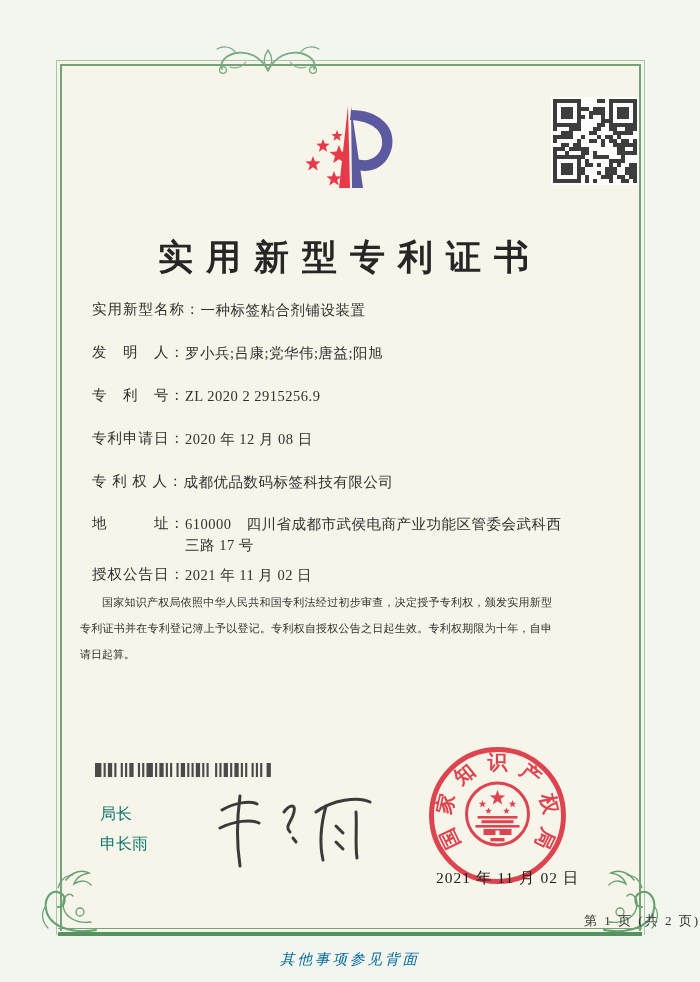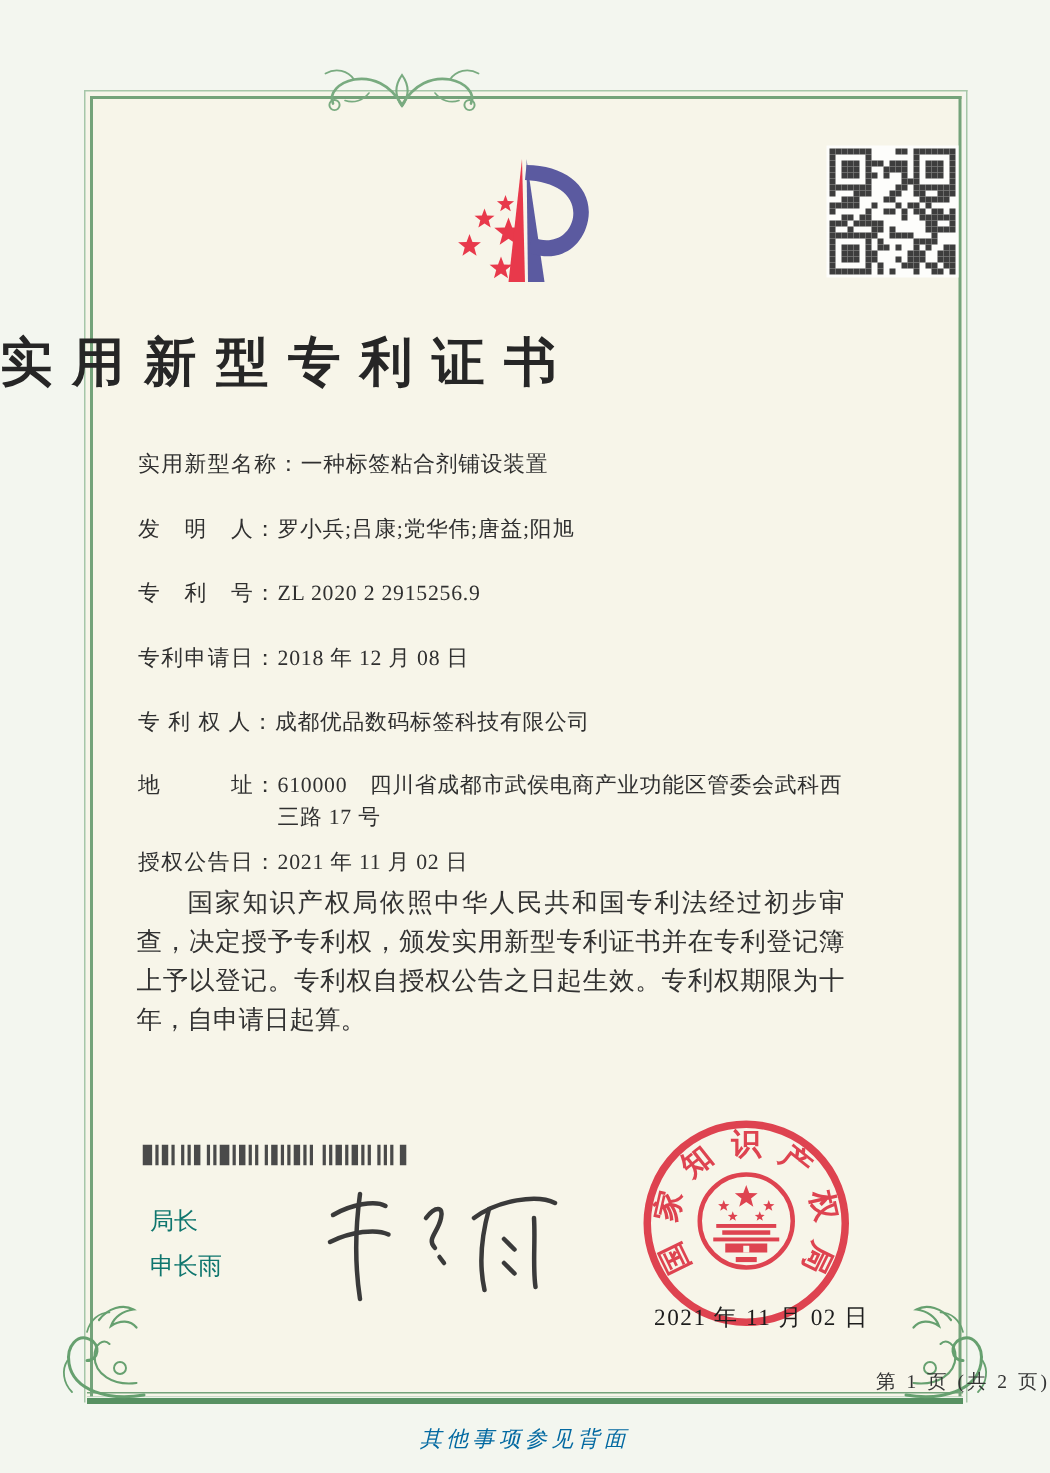--- a/index.html
+++ b/index.html
@@ -10,26 +10,26 @@
     color:#2e2e2e;
   }
   .inner-bg{position:absolute;left:57px;top:61px;width:585px;height:872px;background:#f7f5e9;}
   .frame-outer{position:absolute;left:56px;top:60px;width:587px;height:874px;border:1px solid #a6c6a8;border-bottom:none;}
   .frame-inner{position:absolute;left:3px;top:3px;right:3px;bottom:0;border:2px solid #74a37a;border-bottom:none;}
   .bottom-rule-thin{position:absolute;left:58px;top:928px;width:584px;height:1px;background:#74a37a;}
   .bottom-rule-thick{position:absolute;left:58px;top:931px;width:584px;height:4px;background:#579162;border-top:1px solid #eef3ea;}
   .cert-no{position:absolute;left:76px;top:100px;font-size:15px;letter-spacing:1.5px;color:#3a3a3a;}
   .logo{position:absolute;left:282px;top:100px;width:130px;height:102px;}
   .qr{position:absolute;left:551px;top:97px;width:88px;height:88px;background:#fdfdfb;}
-  .title{position:absolute;left:0;top:218px;width:700px;font-size:35px;letter-spacing:13px;color:#262626;font-weight:600;}
+  .title{position:absolute;left:0;top:234px;width:700px;text-align:center;font-size:35px;letter-spacing:13px;color:#262626;font-weight:600;}
   .row{position:absolute;left:92px;font-size:14.5px;color:#303030;}
   .row .lbl{letter-spacing:1px;margin-top:48px;}
   .row .val{display:inline-block;vertical-align:top;white-space:pre-line;letter-spacing:0.5px;max-width:396px;line-height:21px;}
   .grant-no-pair{position:absolute;left:268px;top:0;white-space:nowrap;}
-  .paras{position:absolute;left:91px;top:589px;width:472px;font-size:17px;line-height:26px;text-align:justify;color:#323232;}
+  .paras{position:absolute;left:80px;top:589px;width:472px;font-size:11px;line-height:26px;text-align:justify;color:#323232;}
   .paras p{margin:0;text-indent:2em;}
   .barcode{position:absolute;left:95px;top:763px;width:178px;height:14px;}
   .signer{position:absolute;left:100px;top:804px;font-size:16px;color:#0f766e;font-family:"Liberation Sans","DejaVu Sans",sans-serif;}
   .signer .signer-name{margin-top:9px;}
   .signature{position:absolute;left:200px;top:786px;width:180px;height:92px;}
   .seal{position:absolute;left:426px;top:744px;width:143px;height:143px;}
   .seal-date{position:absolute;left:436px;top:868px;font-size:15.5px;letter-spacing:1px;color:#1d1d1d;}
   .page-info{position:absolute;left:0;top:912px;width:700px;text-align:right;font-size:13px;letter-spacing:2px;color:#333;}
   .back-note{position:absolute;left:0;top:950px;width:700px;text-align:center;font-size:14.5px;font-style:italic;letter-spacing:3px;color:#0369a1;}
   .ornament-top{position:absolute;left:206px;top:40px;width:124px;height:40px;}
@@ -343,21 +343,21 @@
   <div class="row" style="top:300px">
     <span class="lbl">实用新型名称：</span><span class="val">一种标签粘合剂铺设装置</span>
   </div>
   <div class="row" style="top:343px">
     <span class="lbl">发　明　人：</span><span class="val">罗小兵;吕康;党华伟;唐益;阳旭</span>
   </div>
   <div class="row" style="top:386px">
     <span class="lbl">专　利　号：</span><span class="val">ZL 2020 2 2915256.9</span>
   </div>
   <div class="row" style="top:429px">
-    <span class="lbl">专利申请日：</span><span class="val">2018 年 12 月 08 日</span>
+    <span class="lbl">专利申请日：</span><span class="val">2020 年 12 月 08 日</span>
   </div>
   <div class="row" style="top:472px">
     <span class="lbl">专 利 权 人：</span><span class="val">成都优品数码标签科技有限公司</span>
   </div>
   <div class="row" style="top:514px">
     <span class="lbl">地　　　址：</span><span class="val">610000　四川省成都市武侯电商产业功能区管委会武科西
 三路 17 号</span>
   </div>
   <div class="row" style="top:565px;width:480px">
     <span class="lbl">授权公告日：</span><span class="val">2021 年 11 月 02 日</span>

